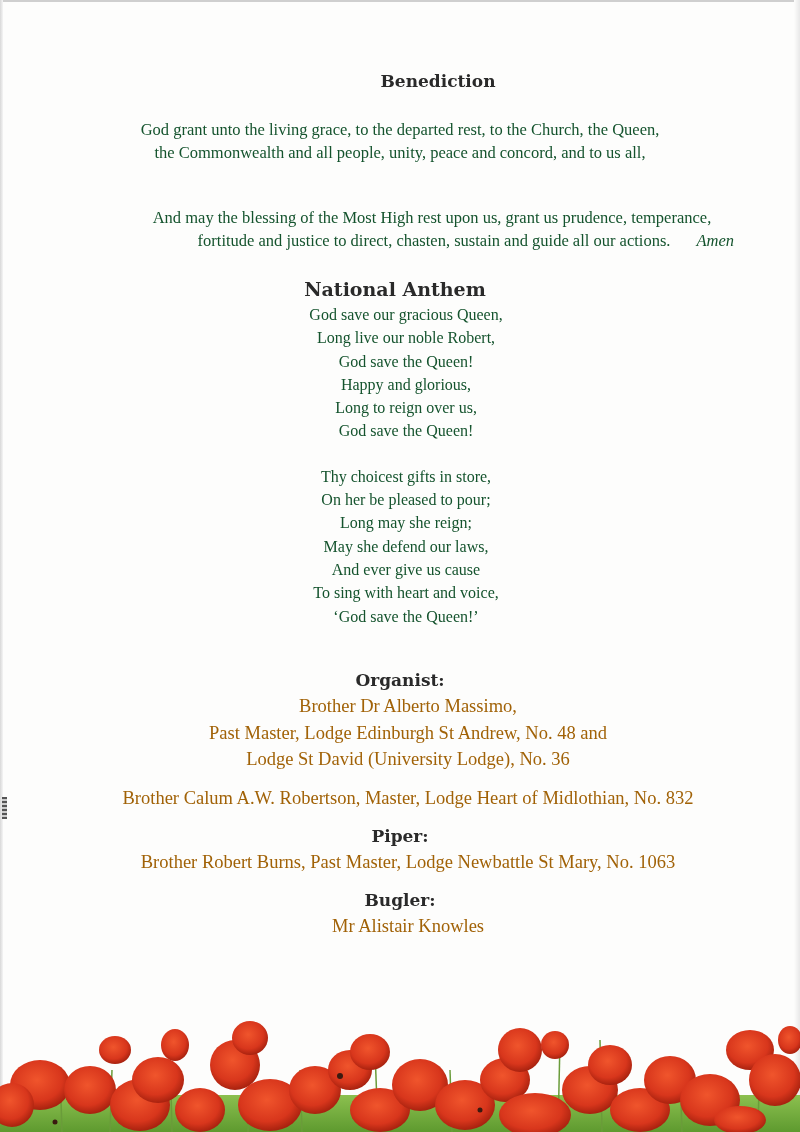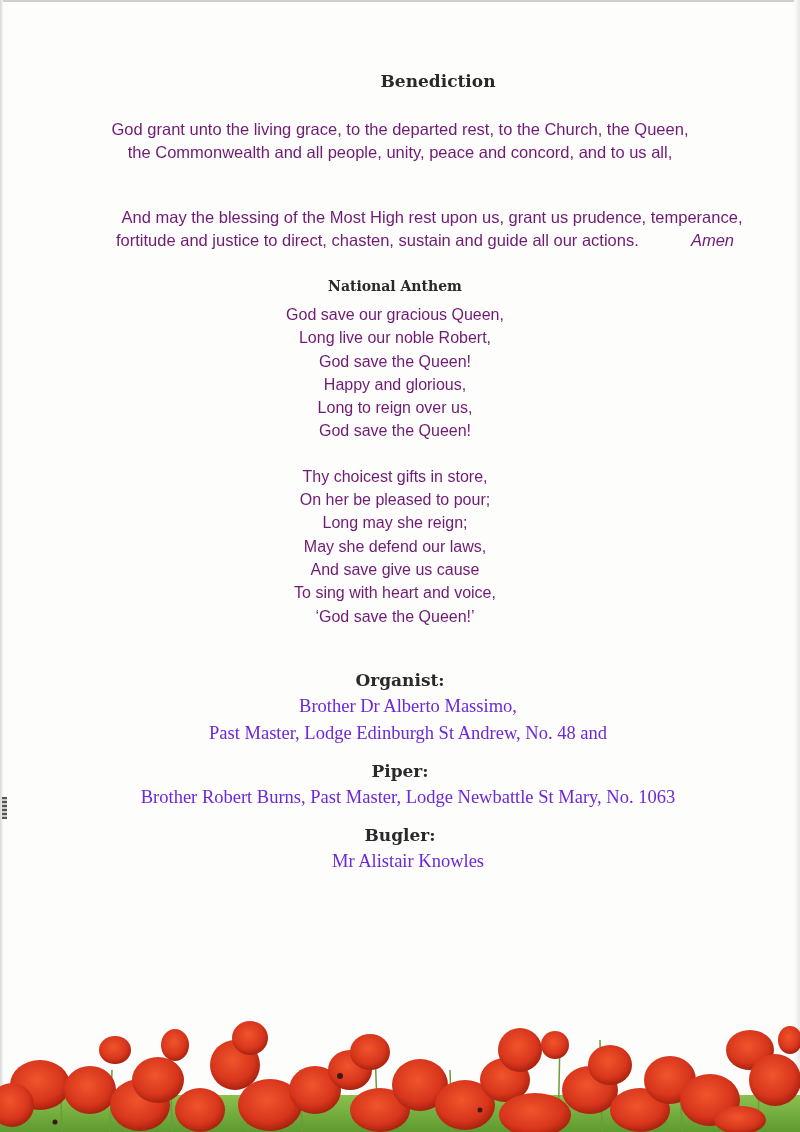--- a/index.html
+++ b/index.html
@@ -9,35 +9,35 @@
       font-family: "DejaVu Serif", "Liberation Serif", serif;
       color: #2a2a2a;
     }
     .top-edge { position: absolute; left: 0; top: 0; width: 800px; height: 2px; background: #cfcfcf; }
     .left-edge { position: absolute; left: 0; top: 0; width: 3px; height: 1132px; background: linear-gradient(to right, #d8d8d8, #f5f5f5); }
     .right-edge { position: absolute; right: 0; top: 0; width: 6px; height: 1132px; background: linear-gradient(to left, #e8e8e8, #fdfdfc); }
     .page {
       position: absolute; left: 0; top: 0; width: 800px; text-align: center;
     }
     .heading { font-weight: bold; font-size: 17px; color: #2a2a2a; }
-    .body-text { font-family: Liberation Sans, sans-serif; font-size: 16.5px; line-height: 23px; color: #701a75; }
+    .body-text { font-family: Liberation Serif, serif; font-size: 16.5px; line-height: 23px; color: #14532d; }
     .benediction-title { position: absolute; left: 0; width: 800px; top: 71px; padding-left: 38px; }
     .ben-p1 { position: absolute; left: 80px; width: 640px; top: 118px; }
     .ben-p2 { position: absolute; left: 80px; width: 640px; top: 206px; margin-left: 32px; }
     .ben-p2 .line { display: block; }
-    .ben-p2 .line2 { position: relative; text-align: left; padding-left: 4px; }
+    .ben-p2 .line2 { position: relative; text-align: center; padding-left: 4px; }
     .amen { position: absolute; right: 18px; top: 0; font-style: italic; }
-    .anthem-title { position: absolute; left: 0; width: 790px; top: 278px; font-size: 14px; }
-    .anthem { position: absolute; left: 0; width: 790px; top: 303px; font-size: 16px; line-height: 23.3px; }
+    .anthem-title { position: absolute; left: 0; width: 790px; top: 278px; font-size: 19px; }
+    .anthem { position: absolute; left: 0; width: 790px; top: 303px; font-size: 16px; line-height: 23.3px; padding-left: 11px; }
     .verse { display: block; }
     .verse-gap { height: 22px; }
     .credits { position: absolute; left: 0; width: 800px; top: 667px; }
     .credit { margin-bottom: 12px; }
     .credit .role { font-weight: bold; font-size: 17px; line-height: 26px; text-align: center; }
-    .credit .name { font-family: "Liberation Serif", serif; font-size: 18.5px; line-height: 26px; color: #6d28d9; margin-left: 16px; }
+    .credit .name { font-family: "Liberation Serif", serif; font-size: 18.5px; line-height: 26px; color: #a16207; margin-left: 16px; }
     .credit.first .name { line-height: 26.5px; }
     .poppies { position: absolute; left: 0; top: 1010px; width: 800px; height: 122px; }
     .scan-mark { position: absolute; left: 2px; top: 797px; width: 5px; height: 22px; background: repeating-linear-gradient(#555 0 2px, #ccc 2px 4px); }
   </style>
 </head>
 <body>
 
 <div class="top-edge"></div>
 <div class="left-edge"></div>
 <div class="right-edge"></div>
@@ -70,33 +70,35 @@
       <span class="verse">Happy and glorious,</span>
       <span class="verse">Long to reign over us,</span>
       <span class="verse">God save the Queen!</span>
     </div>
     <div class="verse-gap"></div>
     <div>
       <span class="verse">Thy choicest gifts in store,</span>
       <span class="verse">On her be pleased to pour;</span>
       <span class="verse">Long may she reign;</span>
       <span class="verse">May she defend our laws,</span>
-      <span class="verse">And save give us cause</span>
+      <span class="verse">And ever give us cause</span>
       <span class="verse">To sing with heart and voice,</span>
       <span class="verse">‘God save the Queen!’</span>
     </div>
   </div>
 
   <div class="credits">
     <div class="credit first">
       <div class="role">Organist:</div>
       <div class="name">Brother Dr Alberto Massimo,</div>
       <div class="name">Past Master, Lodge Edinburgh St Andrew, No. 48 and</div>
+      <div class="name">Lodge St David (University Lodge), No. 36</div>
     </div>
     <div class="credit">
+      <div class="name">Brother Calum A.W. Robertson, Master, Lodge Heart of Midlothian, No. 832</div>
     </div>
     <div class="credit">
       <div class="role">Piper:</div>
       <div class="name">Brother Robert Burns, Past Master, Lodge Newbattle St Mary, No. 1063</div>
     </div>
     <div class="credit">
       <div class="role">Bugler:</div>
       <div class="name">Mr Alistair Knowles</div>
     </div>
   </div>

